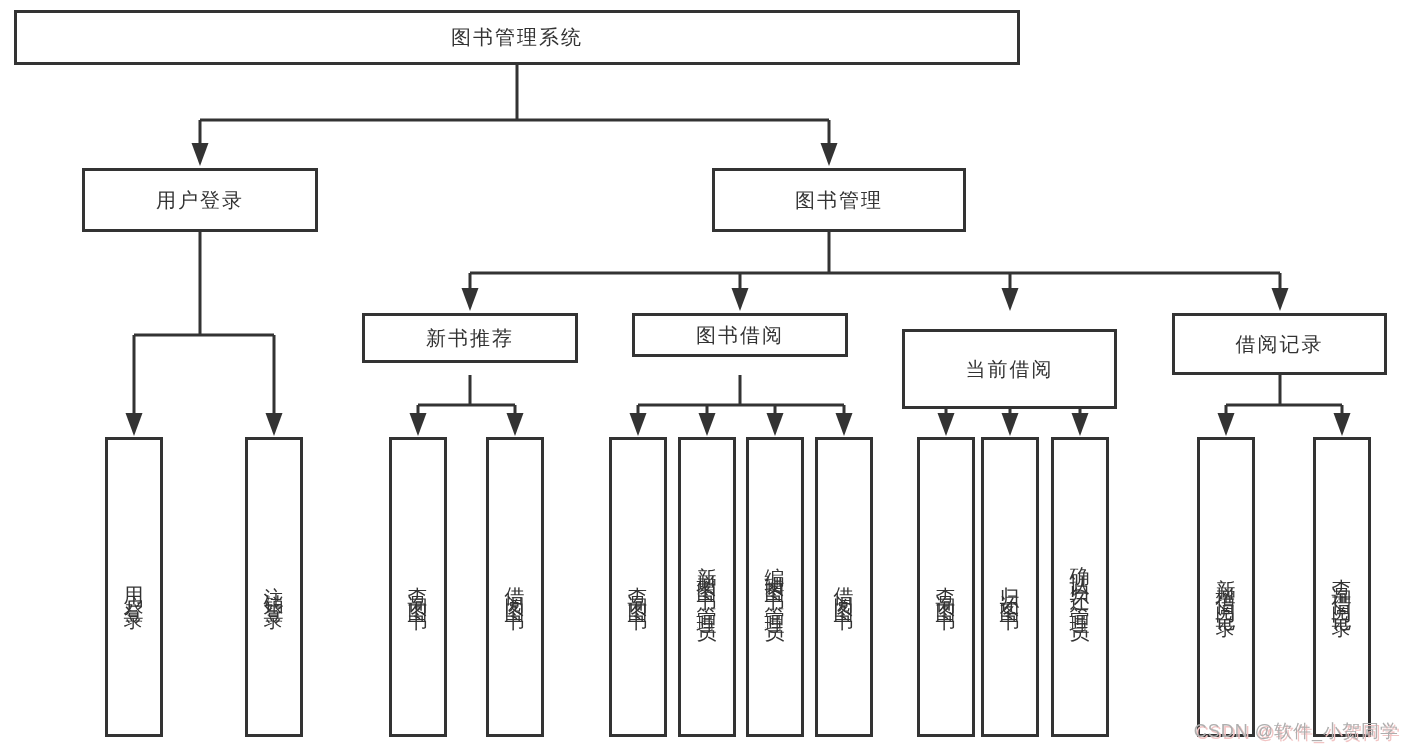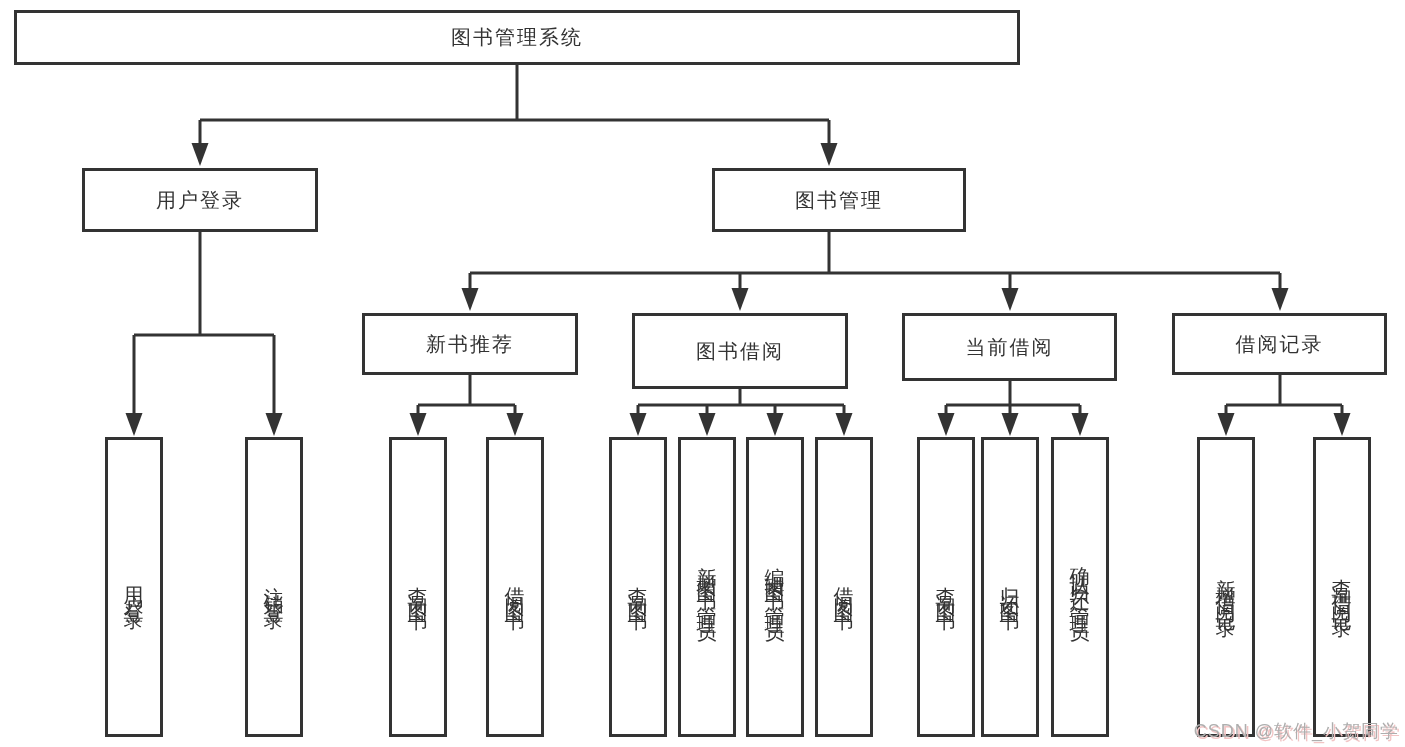--- a/index.html
+++ b/index.html
@@ -25,23 +25,23 @@
     text-orientation:mixed;
     font-size:20px;
     letter-spacing:8px;
     line-height:1;
     white-space:nowrap;
   }
   
   #n-root{left:14px;top:10px;width:1006px;height:55px;}
   #n-user-login{left:82px;top:168px;width:236px;height:64px;}
   #n-book-mgmt{left:712px;top:168px;width:254px;height:64px;}
-  #n-new-book-rec{left:362px;top:313px;width:216px;height:62px;}
-  #n-book-borrow{left:632px;top:313px;width:216px;height:76px;}
-  #n-current-borrow{left:902px;top:313px;width:215px;height:68px;}
+  #n-new-book-rec{left:362px;top:313px;width:216px;height:50px;}
+  #n-book-borrow{left:632px;top:313px;width:216px;height:44px;}
+  #n-current-borrow{left:902px;top:329px;width:215px;height:80px;}
   #n-borrow-records{left:1172px;top:313px;width:215px;height:62px;}
   .leaf{top:437px;width:58px;height:300px;}
   #n-leaf-0{left:105px;}
   #n-leaf-1{left:245px;}
   #n-leaf-2{left:389px;}
   #n-leaf-3{left:486px;}
   #n-leaf-4{left:609px;}
   #n-leaf-5{left:678px;}
   #n-leaf-6{left:746px;}
   #n-leaf-7{left:815px;}

